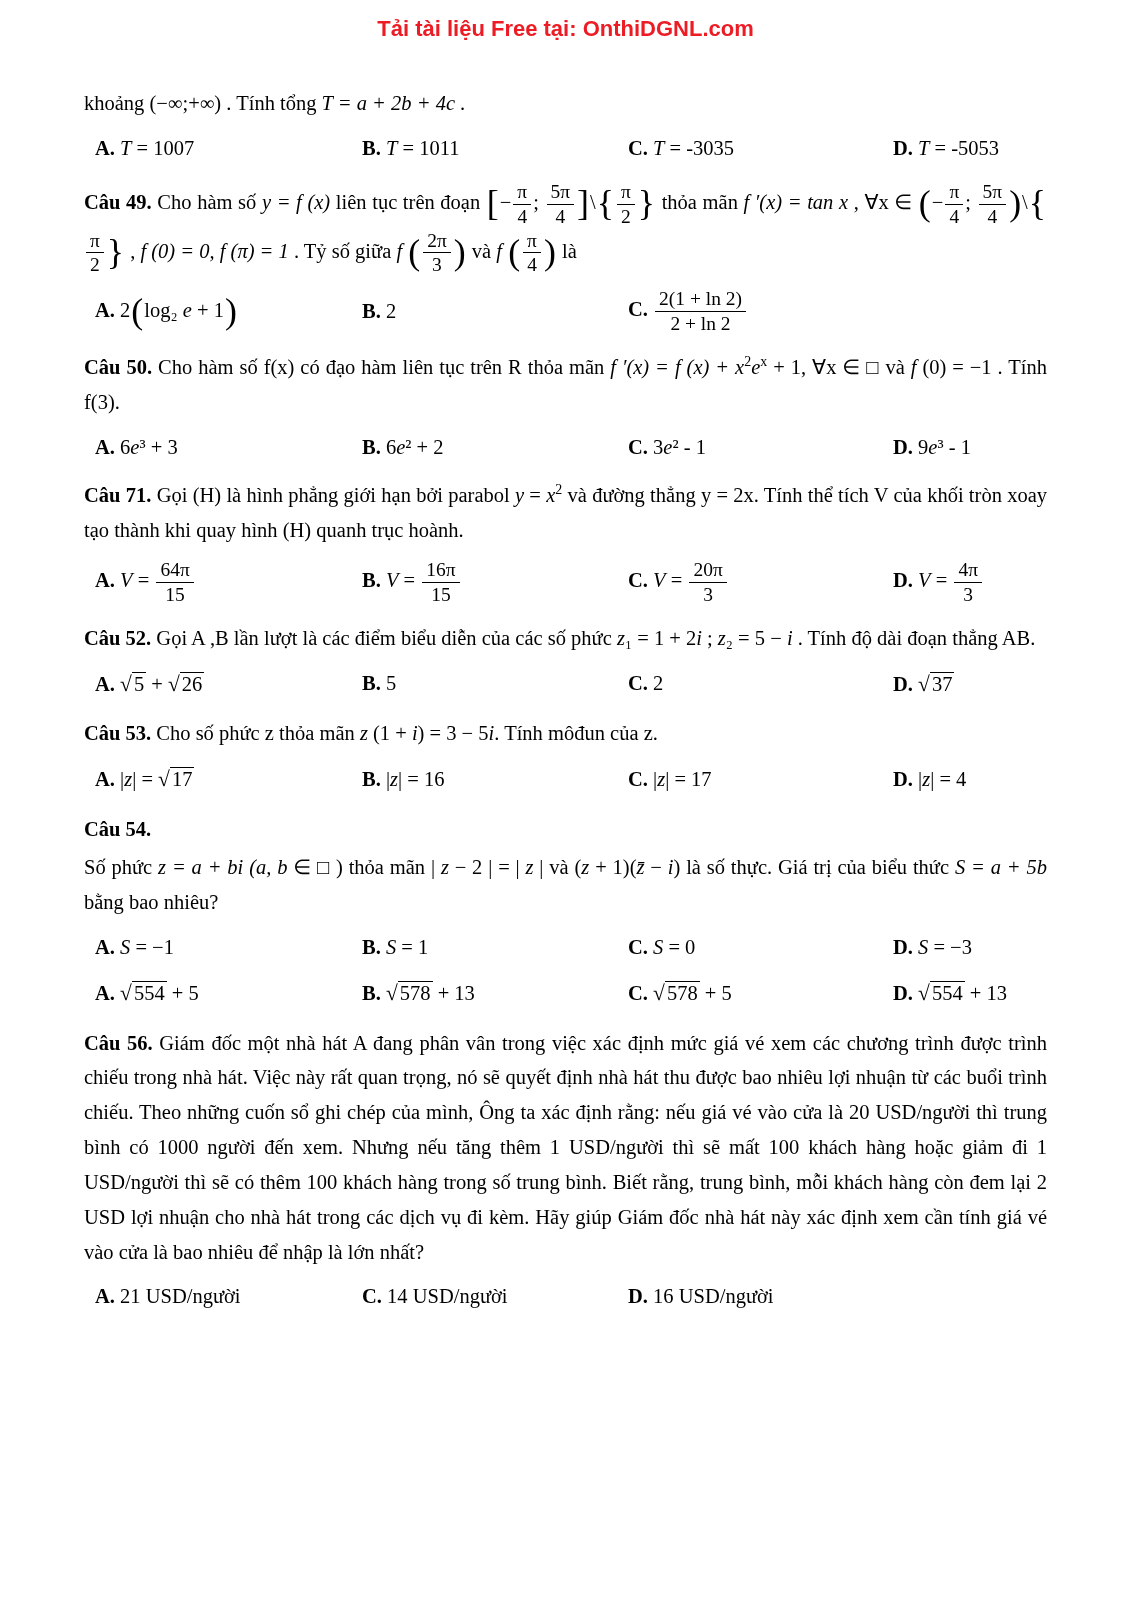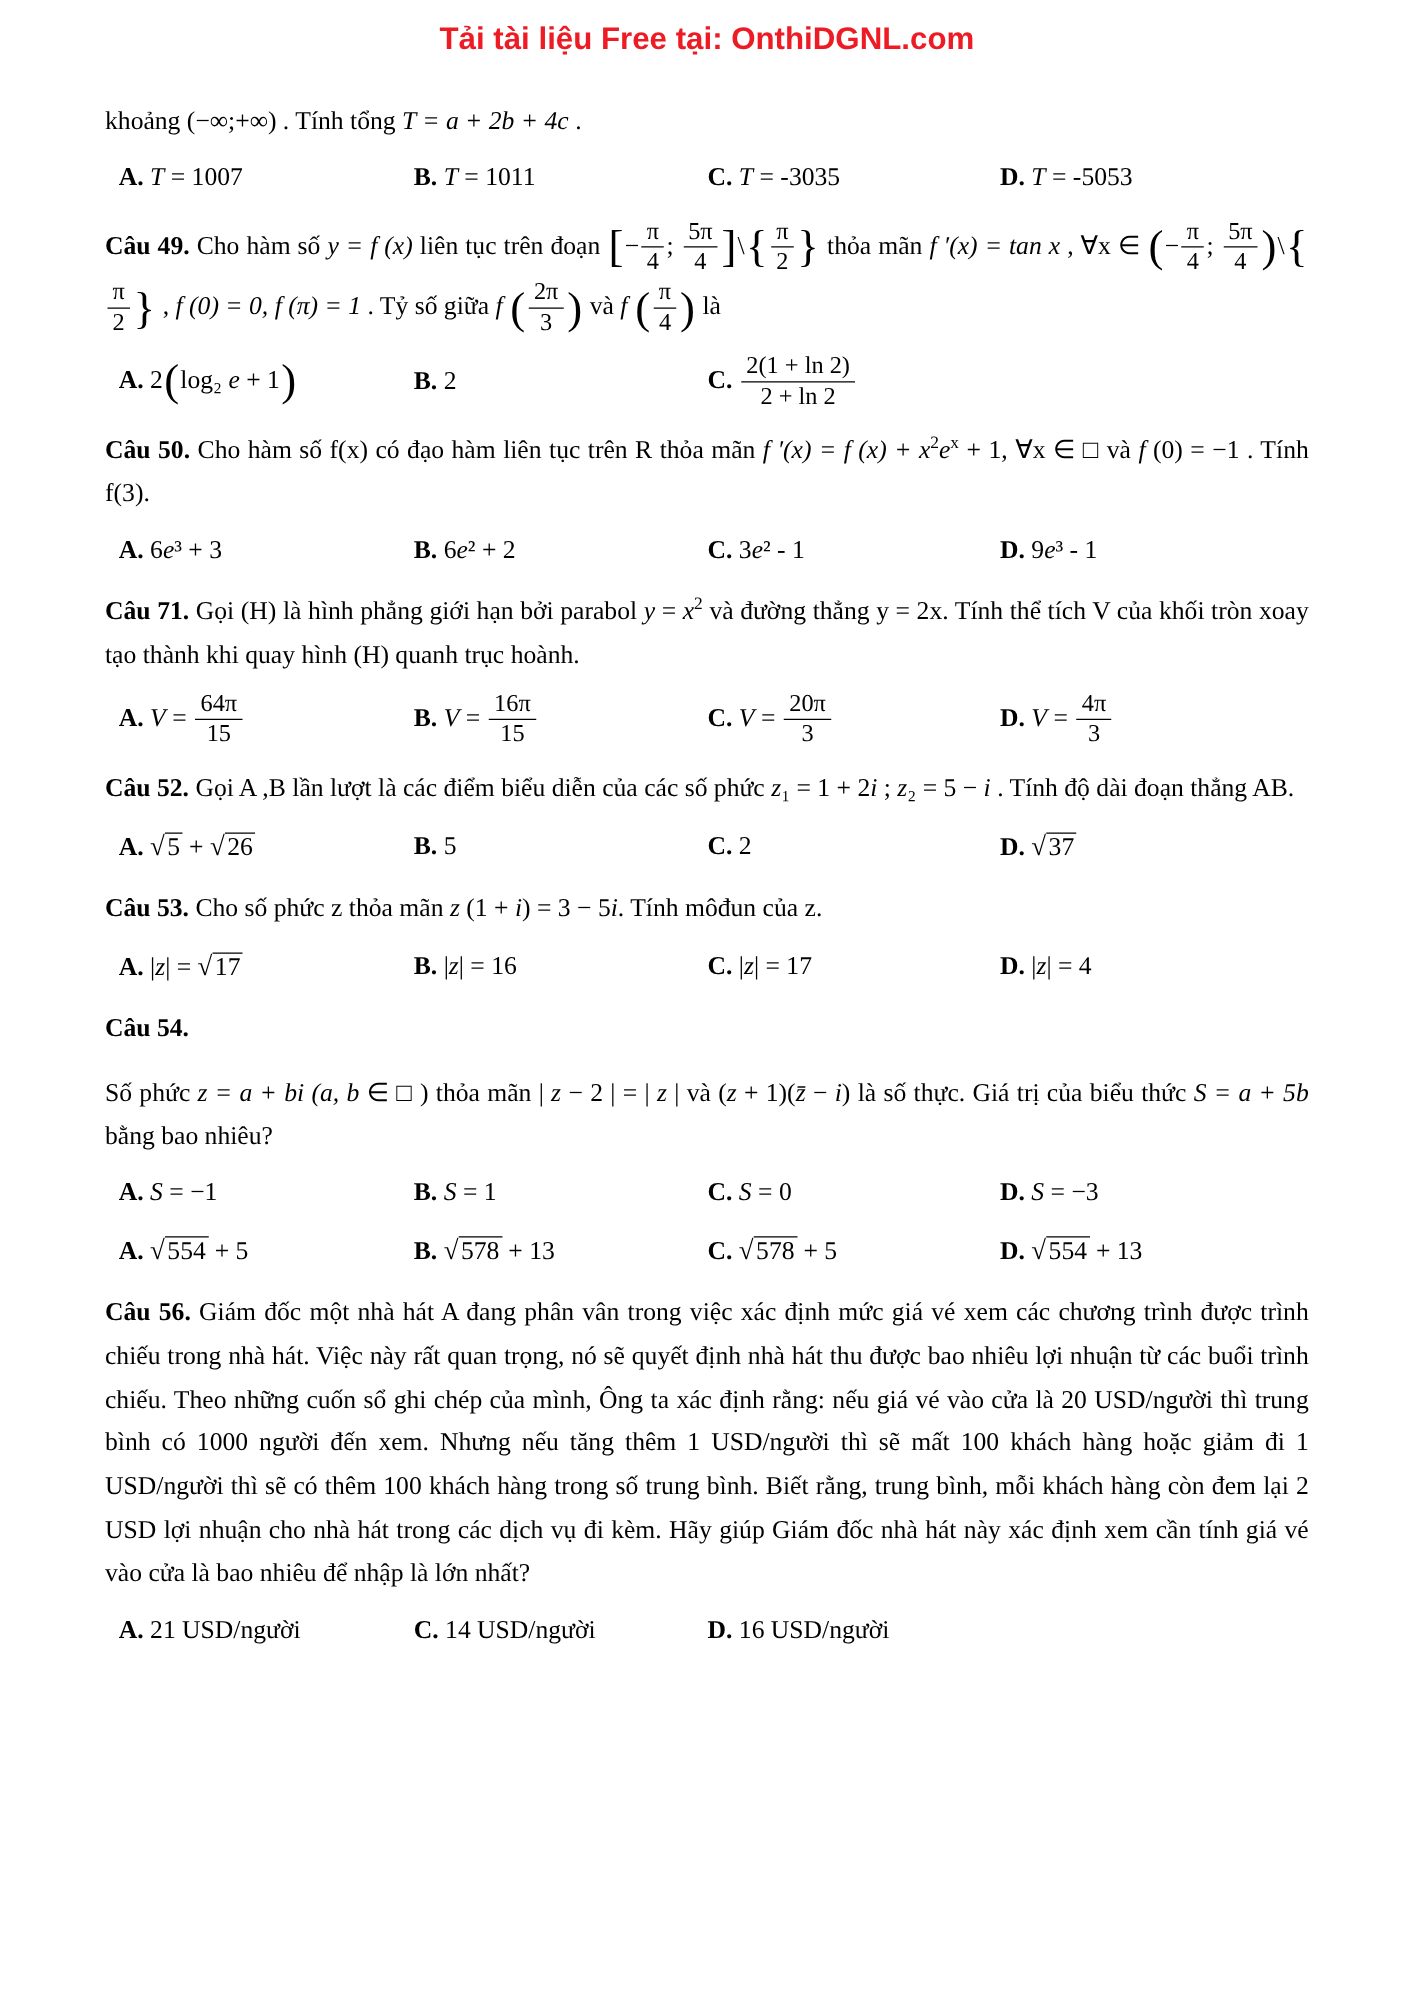--- a/index.html
+++ b/index.html
@@ -13,37 +13,38 @@
     font-family: "Liberation Serif", serif;
     font-size: 20.5px;
     line-height: 1.7;
   }
   .page { padding: 12px 84px 40px 84px; }
 
   .site-header {
     text-align: center;
     font-family: "Liberation Sans", sans-serif;
     font-weight: 700;
-    font-size: 25px;
+    font-size: 22px;
     color: #ed1c24;
-    margin: 4px 0 34px 0;
+    margin: 4px 0 44px 0;
     line-height: 1.2;
   }
 
   .question { margin: 0; font-family: Liberation Serif, serif; }
   .qbody { margin: 14px 0 4px 0; text-align: justify; }
   .qlabel { font-weight: bold; }
-  .qlabel.block { display: block; margin-bottom: 17px; }
+  .qlabel.block { display: block; margin-bottom: 4px; }
 
   .options {
     display: grid;
     grid-template-columns: 236px 235px 234px 1fr;
     align-items: center;
     padding-left: 11px;
     margin: 10px 0 4px 0;
+    gap: 31px;
   }
   .option { white-space: nowrap; }
   .okey { font-weight: bold; }
 
   
   .frac {
     display: inline-block;
     vertical-align: middle;
     text-align: center;
     line-height: 1.12;

